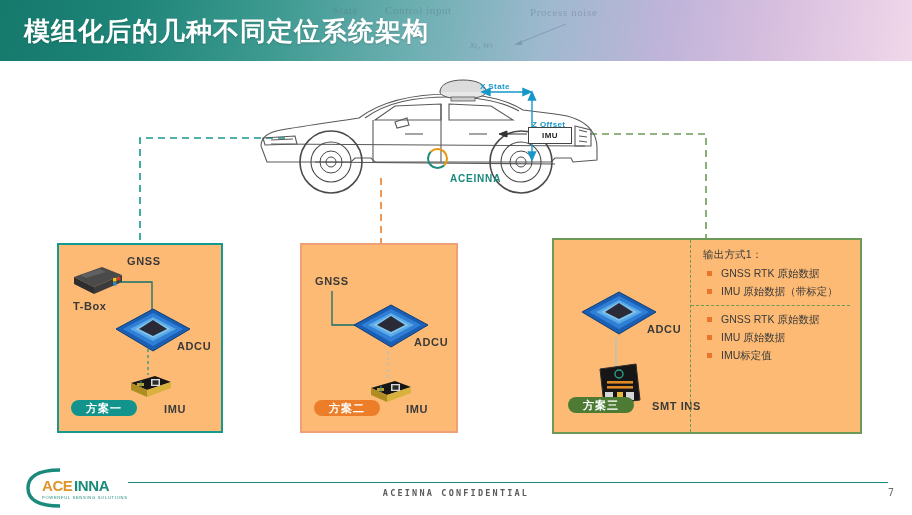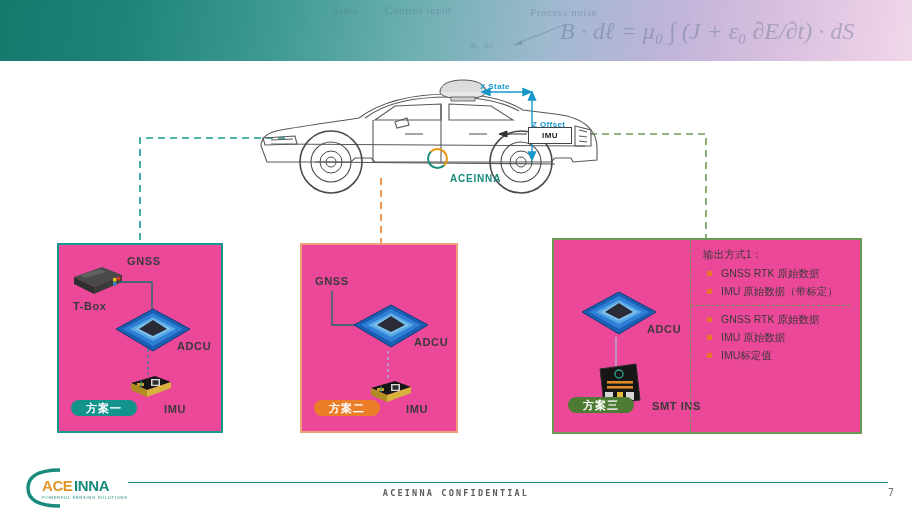--- a/index.html
+++ b/index.html
@@ -107,21 +107,21 @@
     border-top-color: #e8960f;
   }
   #car-logo .wd { font-size: 10px; font-weight: bold; color: #1a8a7c; letter-spacing: .8px; margin-top: 40px;}
 
   
   .conn { position: absolute; }
 
   
   .sol-box {
     position: absolute;
-    background: #ec4899;
+    background: #fdba74;
     box-sizing: border-box;
   }
   #box-1 { left: 57px;  top: 243px; width: 166px; height: 190px; border: 2px solid #14998f; }
   #box-2 { left: 300px; top: 243px; width: 158px; height: 190px; border: 2px solid #f0a079; }
   #box-3 { left: 552px; top: 238px; width: 310px; height: 196px; border: 2px solid #6c9a56; }
 
   .sol-lbl {
     position: absolute;
     font-size: 11px;
     font-weight: bold;
@@ -215,27 +215,27 @@
   }
 </style>
 </head>
 <body>
 
 <div id="header-banner">
   <div class="formula-layer">
     <span class="fx fx-state">State</span>
     <span class="fx fx-control">Control input</span>
     <span class="fx fx-noise">Process noise</span>
-    <span class="fx fx-maxwell">B · dℓ = μ₀ ∫ (J + ε₀ ∂E/∂t) · dS</span>
     <span class="fx fx-sub">xₜ, wₜ</span>
     <svg class="fx-arrow" width="60" height="26">
       <line x1="56" y1="2" x2="6" y2="22" stroke="#5a6d86" stroke-width="1"></line>
       <polygon points="4,23 12,18 12,23" fill="#5a6d86"></polygon>
     </svg>
   </div>
+  <div id="slide-title">模组化后的几种不同定位系统架构</div>
 </div>
 
 <svg class="conn" style="left:0;top:60px;width:912px;height:200px;" width="912" height="200">
 
   <path d="M 285 78 L 140 78 L 140 183" stroke="#14998f" stroke-width="1.6" stroke-dasharray="7 5" fill="none"></path>
 
   <path d="M 381 118 L 381 183" stroke="#ec7e2a" stroke-width="1.6" stroke-dasharray="7 5" fill="none"></path>
 
   <path d="M 590 74 L 706 74 L 706 178" stroke="#6c9a56" stroke-width="1.6" stroke-dasharray="7 5" fill="none"></path>
 </svg>

